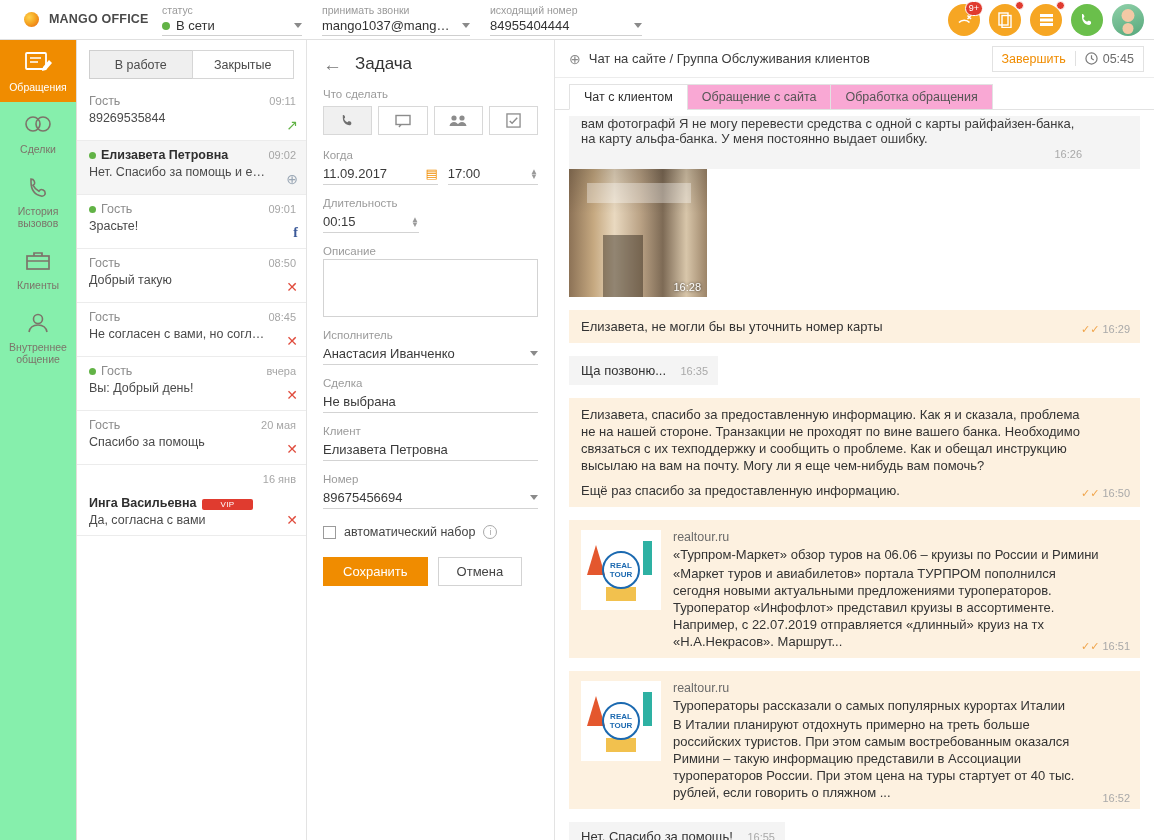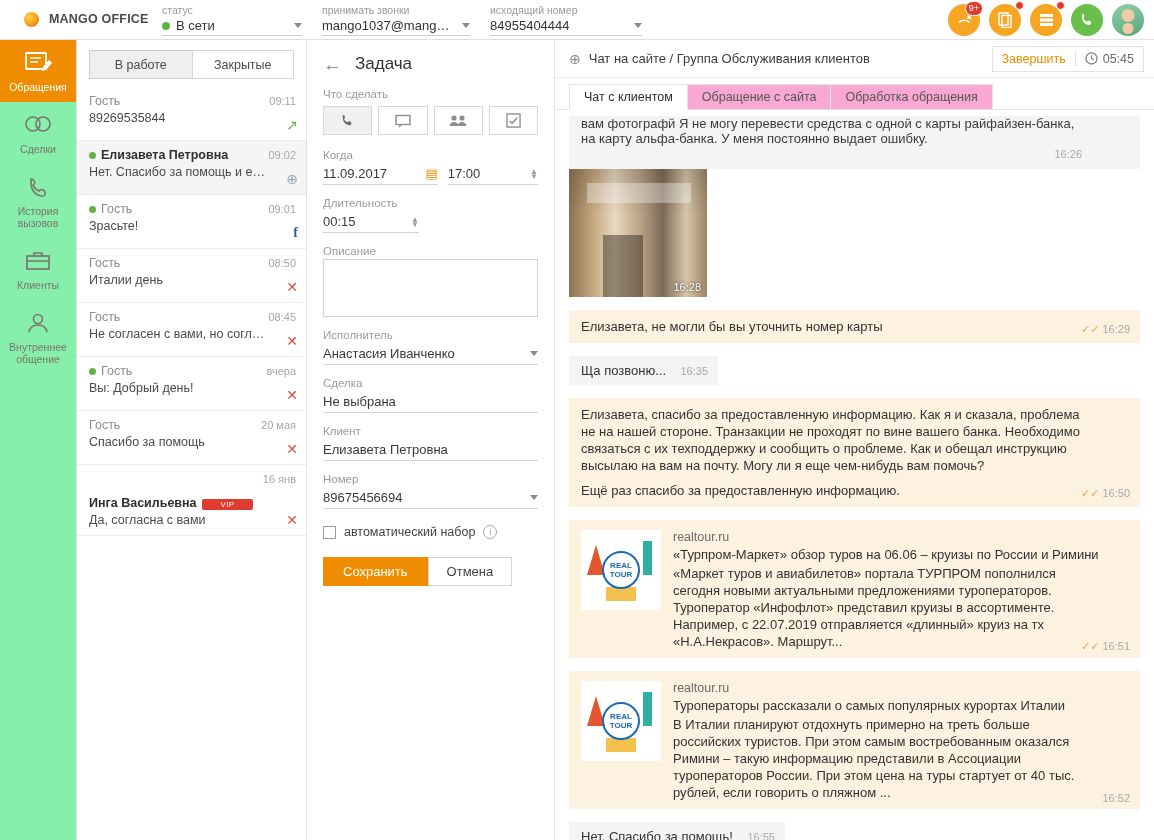--- a/index.html
+++ b/index.html
@@ -174,21 +174,21 @@
     border: 1px solid #d3d3d3; height: 58px; width: 100%;
     background: #fff;
   }
   .field-small { width: 96px; }
   .checkbox-row { display: flex; align-items: center; gap: 8px; margin: 16px 0 18px; font-size: 12.5px; color: #444; }
   .cb { width: 13px; height: 13px; border: 1px solid #9b9b9b; background: #fff; flex: 0 0 13px; }
   .info-i {
     width: 14px; height: 14px; border-radius: 50%; border: 1px solid #a9a9a9;
     color: #a9a9a9; font-size: 9px; display: inline-flex; align-items: center; justify-content: center;
   }
-  .btn-row { display: flex; align-items: center; }
+  .btn-row { display: flex; gap: 10px; align-items: center; }
   .btn-primary {
     background: #f08c00; color: #fff; border: none;
     height: 29px; padding: 0 20px; font-size: 13px;
     font-family: "Liberation Sans", sans-serif;
   }
   .btn-secondary {
     background: #fff; color: #444; border: 1px solid #d3d3d3;
     height: 29px; padding: 0 18px; font-size: 13px;
     font-family: "Liberation Sans", sans-serif;
   }
@@ -417,21 +417,21 @@
           <div class="conv-time">09:01</div>
           <div class="conv-msg">Зрасьте!</div>
           <span class="conv-icon fb">f</span>
         </div>
 
         <div class="conv">
           <div class="conv-top">
               <span class="conv-name">Гость</span>
             </div>
           <div class="conv-time">08:50</div>
-          <div class="conv-msg">Италии день</div>
+          <div class="conv-msg">Добрый такую</div>
           <span class="conv-icon">✕</span>
         </div>
 
         <div class="conv">
           <div class="conv-top">
               <span class="conv-name">Гость</span>
             </div>
           <div class="conv-time">08:45</div>
           <div class="conv-msg">Не согласен с вами, но соглас...</div>
           <span class="conv-icon">✕</span>

